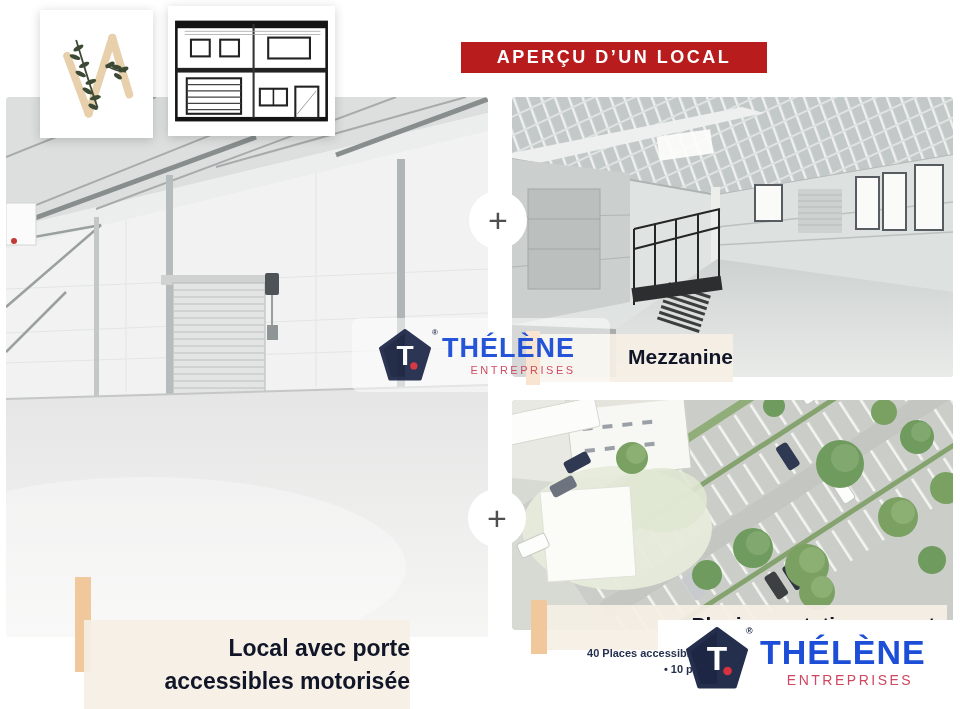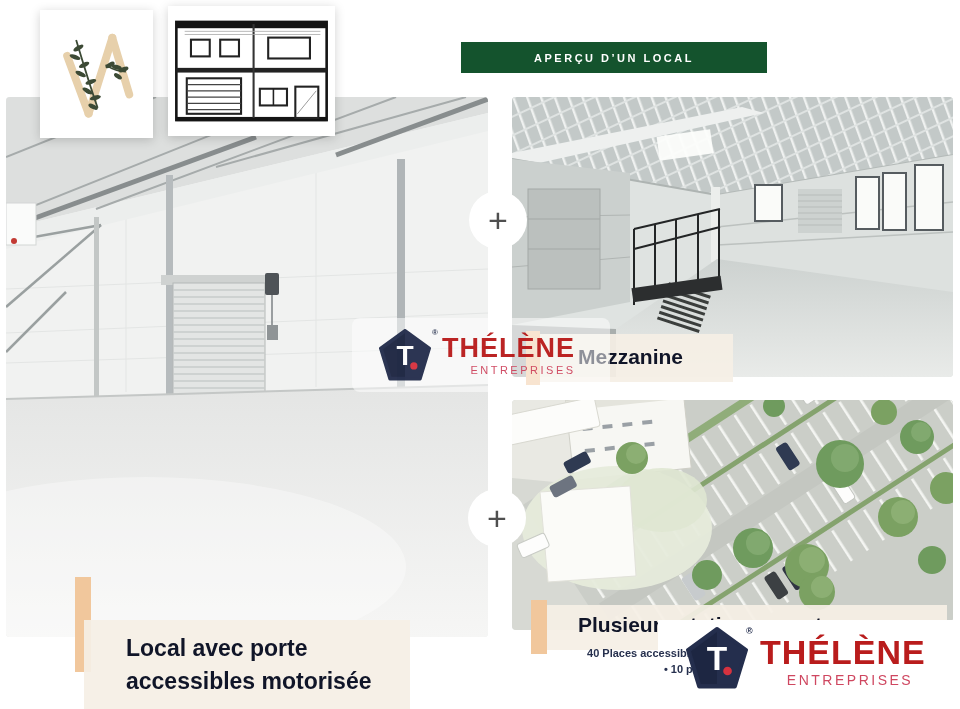--- a/index.html
+++ b/index.html
@@ -2,34 +2,34 @@
 <html><head>
 <meta charset="utf-8">
 <style>
   html,body{margin:0;padding:0;background:#fff;}
   .canvas{position:relative;width:960px;height:709px;background:#ffffff;overflow:hidden;
           font-family:"Liberation Sans",sans-serif;}
   .abs{position:absolute;}
   .photo{position:absolute;overflow:hidden;border-radius:4px;background:#e8eae9;}
   .photo svg{display:block;width:100%;height:100%;}
   .card{position:absolute;background:#ffffff;box-shadow:0 2px 10px rgba(0,0,0,0.18);}
-  .banner{position:absolute;left:461px;top:42px;width:306px;height:31px;background:#14532d;
-          color:#ffffff;font-size:11px;font-weight:bold;letter-spacing:2.5px;
+  .banner{position:absolute;left:461px;top:42px;width:306px;height:31px;background:#b91c1c;
+          color:#ffffff;font-size:18px;font-weight:bold;letter-spacing:2.5px;
           display:flex;align-items:center;justify-content:center;}
-  .cream-box{position:absolute;background:rgba(245,239,229,0.93);}
+  .cream-box{position:absolute;background:rgba(245,239,229,0.93);text-align:right;}
   .peach-bar{position:absolute;background:#f1c79c;}
   .cap-text{color:#101528;font-weight:bold;}
   .plus-circle{position:absolute;width:58px;height:58px;border-radius:50%;background:#ffffff;
                display:flex;align-items:center;justify-content:center;
                color:#4f4f4f;font-size:34px;font-weight:normal;line-height:1;}
   .gutter{position:absolute;background:#ffffff;}
   .wm{position:absolute;left:352px;top:318px;width:258px;height:74px;opacity:0.96;}
   .wm-backdrop{position:absolute;left:0;top:0;width:100%;height:100%;
                background:rgba(255,255,255,0.55);border-radius:8px;}
-  .brand-name{color:#b91c1c;font-weight:bold;letter-spacing:1px;}
+  .brand-name{color:#1d4ed8;font-weight:bold;letter-spacing:1px;}
   .brand-sub{color:#cf4760;font-weight:normal;letter-spacing:2.5px;}
   .reg{color:#242e4d;font-weight:bold;}
   .details{position:absolute;left:540px;top:646px;width:162px;text-align:right;
            color:#26304e;font-size:11px;font-weight:bold;line-height:15.5px;}
   .footer-backdrop{position:absolute;left:658px;top:620px;width:300px;height:87px;background:#ffffff;}
 </style>
 </head>
 <body>
 
 <div class="canvas">

